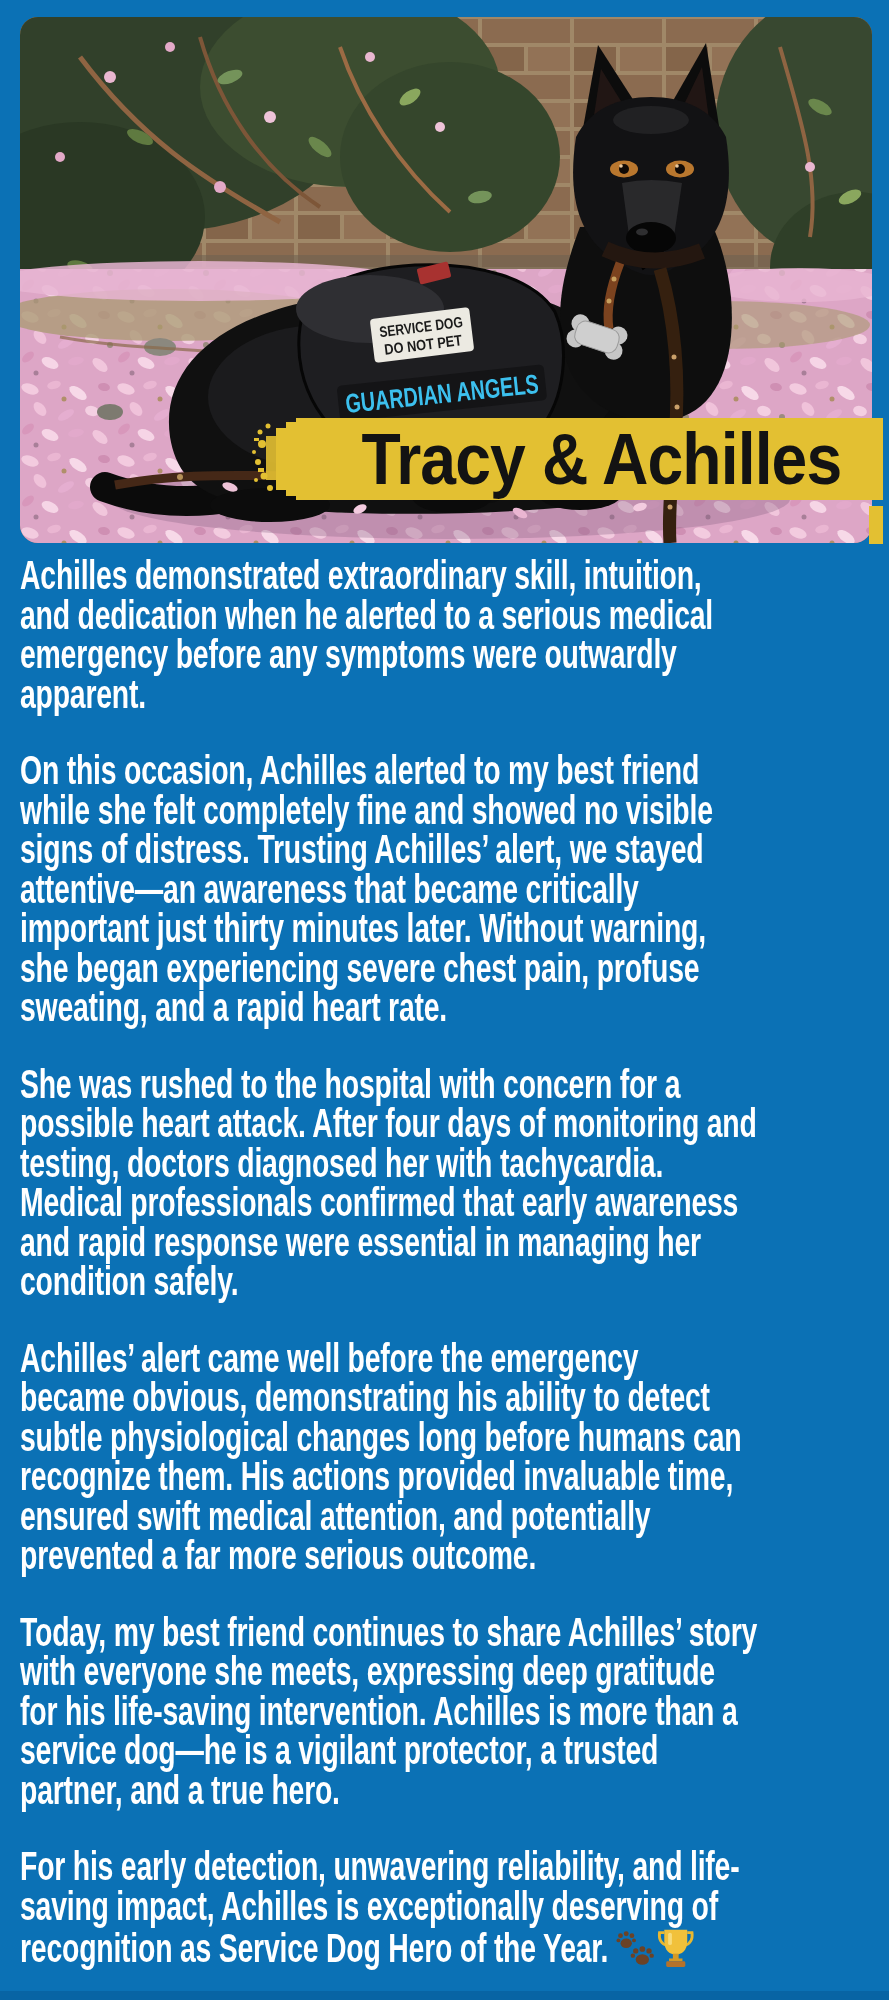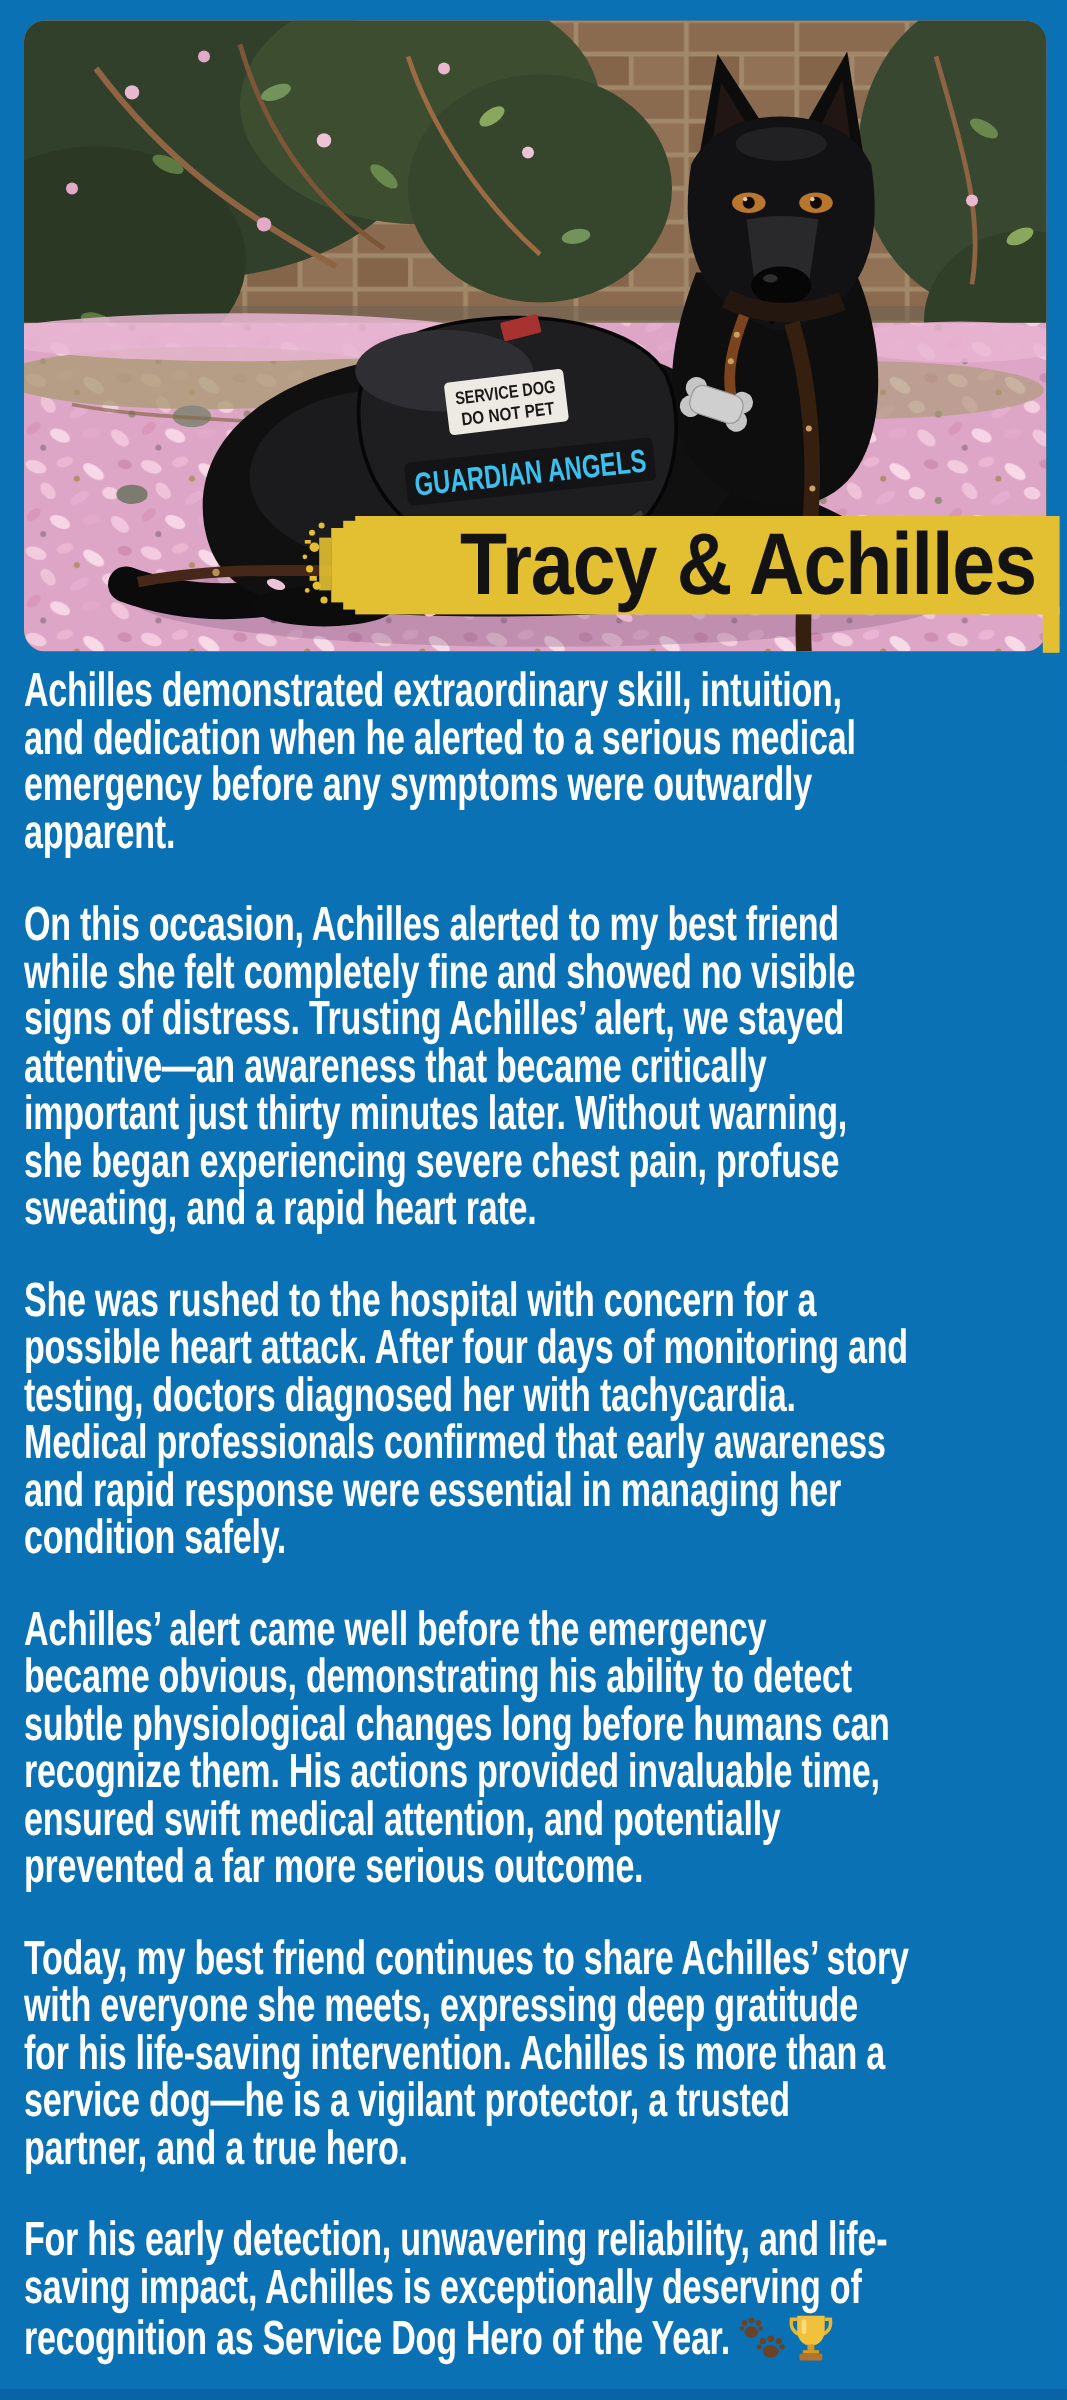--- a/index.html
+++ b/index.html
@@ -7,22 +7,22 @@
     width:889px;height:2000px;position:relative;overflow:hidden;
     background:#0b71b5;
     font-family:"Liberation Sans", sans-serif;
   }
   .photo-frame{
     position:absolute;left:20px;top:17px;width:852px;height:526px;
     border-radius:18px;overflow:hidden;background:#8b6b50;
   }
   .photo-frame svg{display:block;}
   .banner{
-    position:absolute;left:296px;top:430px;width:587px;height:82px;
-    background:#e3c032;z-index:5;text-align:right;
+    position:absolute;left:296px;top:418px;width:587px;height:82px;
+    background:#e3c032;z-index:5;text-align:left;
   }
   .banner-brush{position:absolute;left:-44px;top:0;width:46px;height:82px;}
   .banner-text{
     display:inline-block;margin-right:20px;line-height:82px;
     font-size:73px;font-weight:bold;letter-spacing:-1px;color:#131313;
     transform:scaleX(0.88);transform-origin:100% 50%;white-space:nowrap;
   }
   .banner-tab{
     position:absolute;left:869px;top:506px;width:14px;height:38px;
     background:#e3c032;z-index:4;

